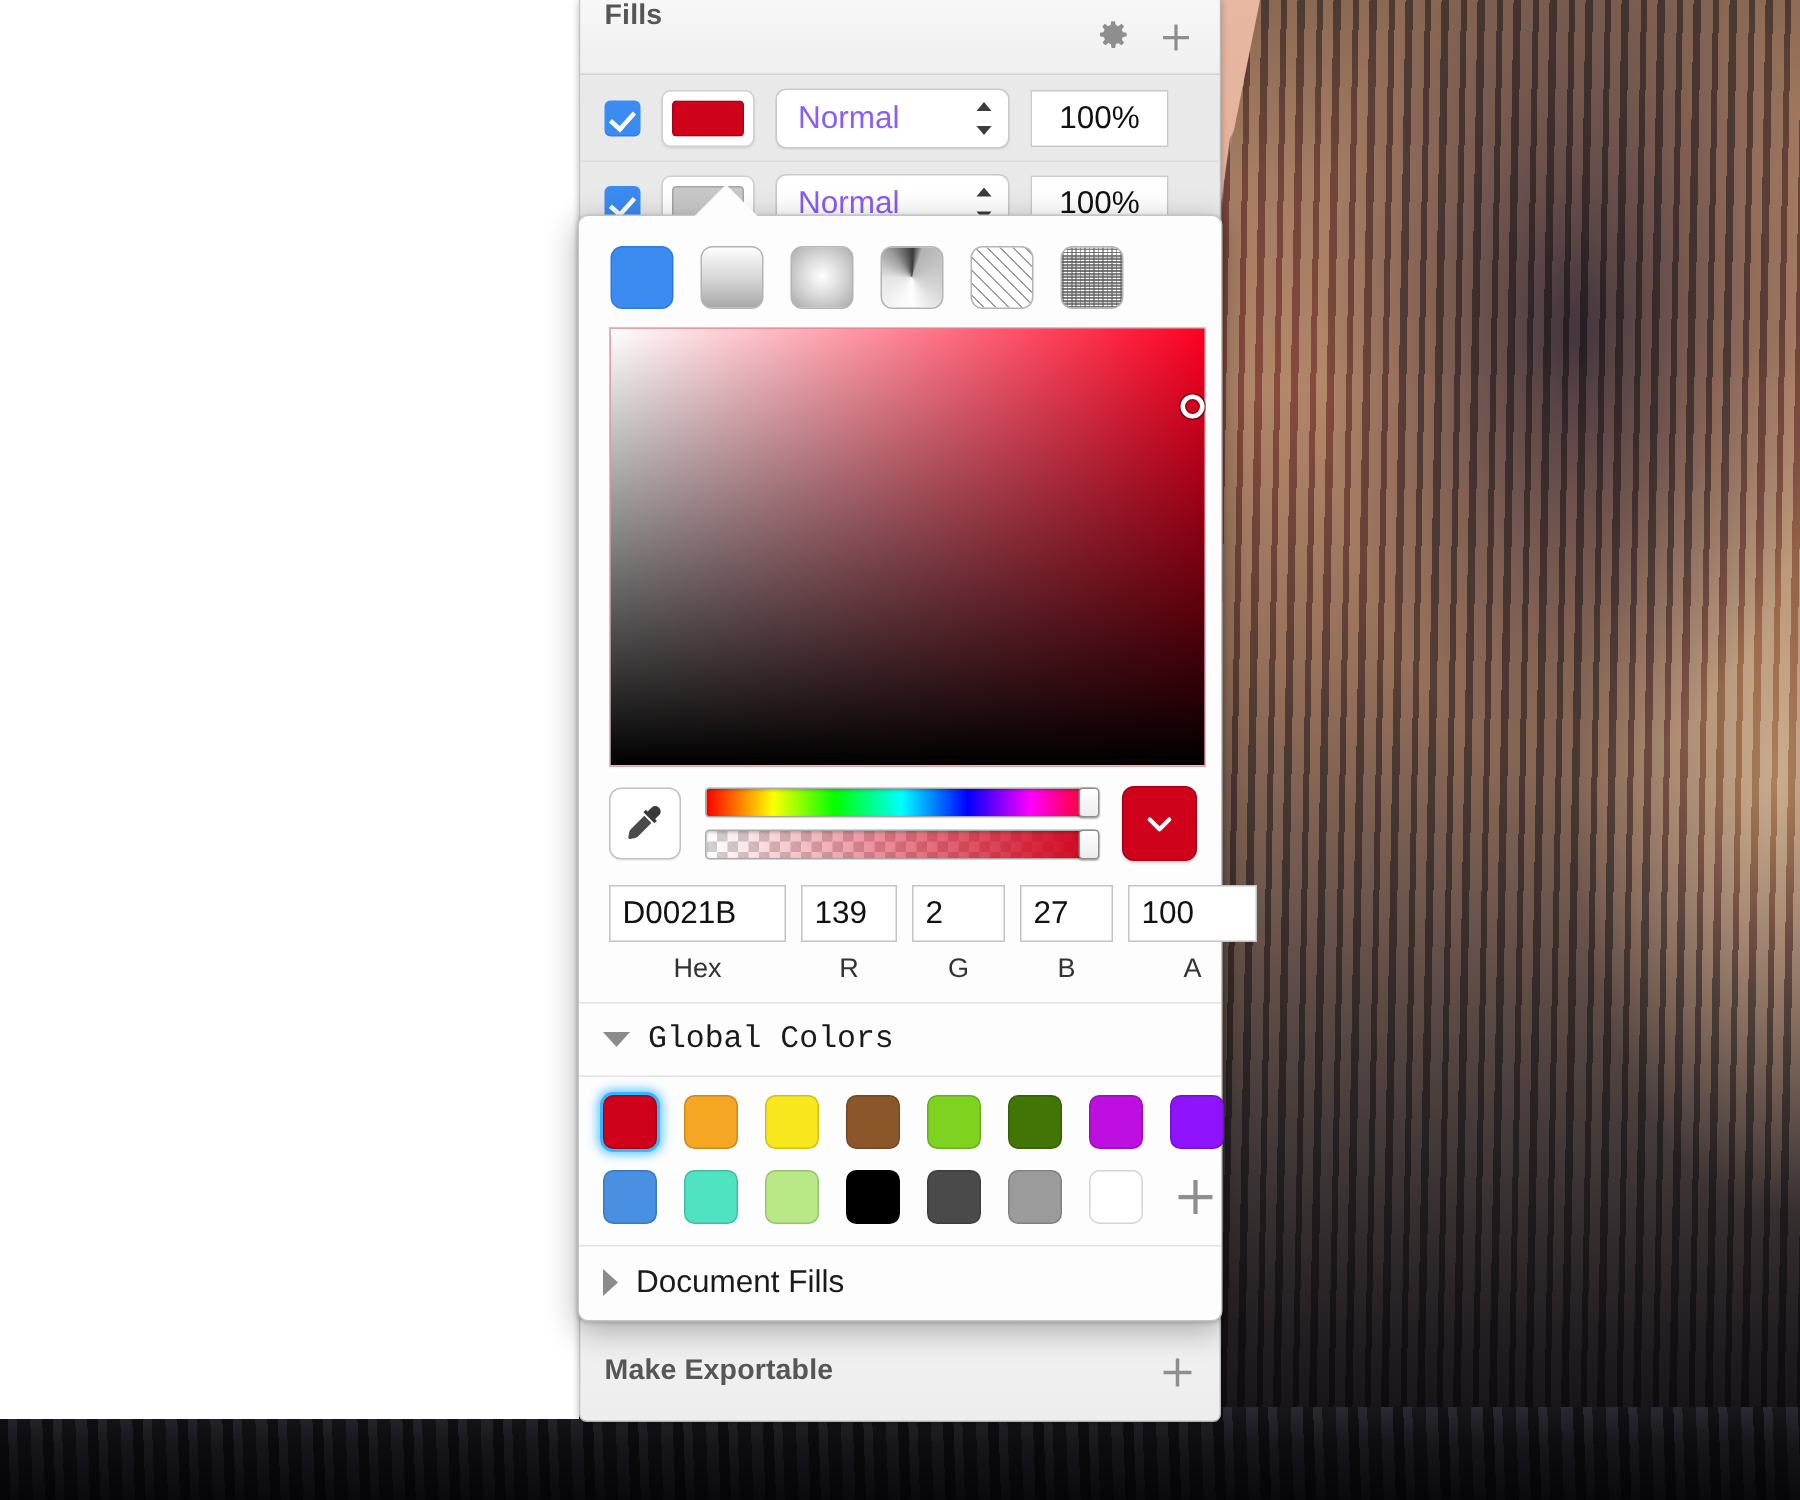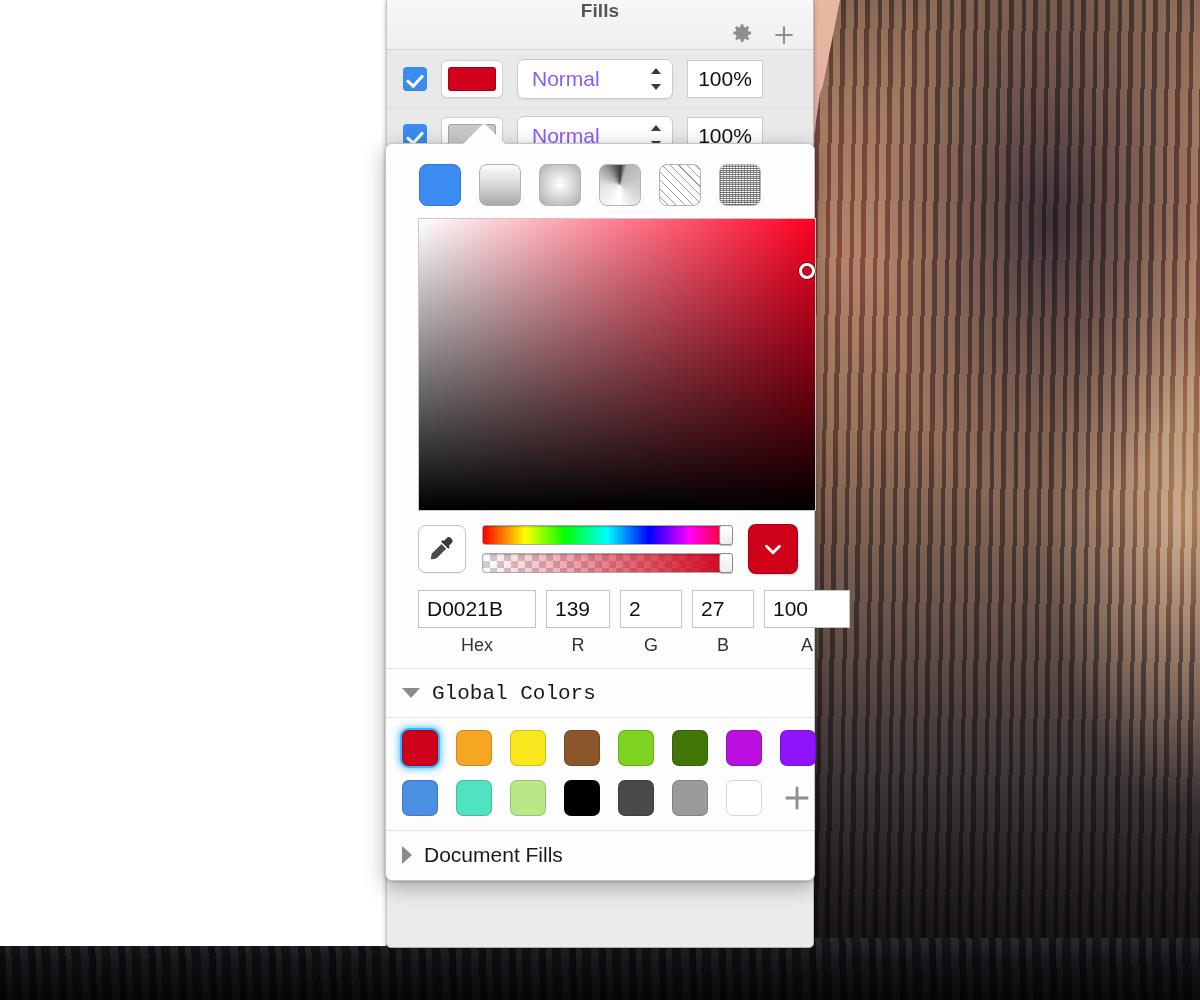--- a/index.html
+++ b/index.html
@@ -74,21 +74,21 @@
     border-left: 1px solid #c6c6c6;
     border-right: 1px solid #b9b9b9;
     border-bottom: 1px solid #b0b0b0;
     border-bottom-left-radius: 5px; border-bottom-right-radius: 5px;
     box-shadow: 0 1px 5px rgba(0,0,0,.30);
   }
   .section-header {
     position: relative; height: 50px;
     background: linear-gradient(to bottom, #f7f7f7 0%, #efefef 100%);
     border-bottom: 1px solid #d2d2d2;
-    display: flex; align-items: center; padding: 0 16px; flex-direction: column;
+    display: flex; padding: 0 16px;
   }
   .section-title {
     font-size: 19px; font-weight: bold; color: #565656; letter-spacing: .1px;
   }
   .header-actions { margin-left: auto; display: flex; align-items: center; gap: 16px; }
   .hdr-icon { width: 26px; height: 26px; display: block; }
 
   
   .fill-row {
     display: flex; align-items: center; height: 57px; padding: 0 16px; gap: 14px;
@@ -115,21 +115,21 @@
   }
   .blend-select {
     width: 156px; height: 40px; border-radius: 7px; background: #fff;
     border: 1px solid #c9c9c9; display: flex; align-items: center;
     padding: 0 8px 0 14px; position: relative; flex: none;
     box-shadow: 0 1px 1px rgba(0,0,0,.06);
   }
   .blend-label { font-size: 21px; color: #8b5cf6; }
   .stepper { margin-left: auto; width: 16px; height: 28px; position: relative; }
   .opacity-field {
-    width: 76px; height: 38px; background: #fff; border: 1px solid #c9c9c9;
+    width: 92px; height: 38px; background: #fff; border: 1px solid #c9c9c9;
     display: flex; align-items: center; justify-content: center; flex: none;
   }
   .opacity-text { font-size: 21px; color: #111; }
 
   
   #make-exportable {
     position: absolute; left: 0; bottom: 0; width: 100%; height: 68px;
     background: linear-gradient(to bottom, #f2f2f2 0%, #ededed 100%);
     border-top: 1px solid #d0d0d0;
     display: flex; align-items: center; padding: 0 16px;
@@ -144,21 +144,21 @@
     border: 1px solid #c4c4c4;
     box-shadow: 0 6px 22px rgba(0,0,0,.30), 0 1px 3px rgba(0,0,0,.18);
     overflow: visible;
   }
   #popover-arrow {
     position: absolute; left: 76px; top: -21px; width: 44px; height: 22px;
     background: #fdfdfd;
     clip-path: polygon(50% 0, 100% 100%, 0 100%);
     filter: drop-shadow(0 -1px 0 rgba(170,170,170,.9));
   }
-  .pop-body { padding: 16px 16px 0 32px; }
+  .pop-body { padding: 16px 16px 0 20px; }
 
   
   .type-strip { display: flex; gap: 18px; padding: 4px 1px 12px 1px; }
   .type-btn {
     width: 42px; height: 42px; border-radius: 8px; border: 1px solid #b4b4b4;
     background: #fff; position: relative; overflow: hidden;
   }
   .type-btn.selected { background: #3b8bf0; border-color: #2f7ad8; }
   .t-linear { background: linear-gradient(to bottom, #fdfdfd 0%, #d6d6d6 52%, #a8a8a8 100%); }
   .t-radial { background: radial-gradient(circle at 50% 48%, #ffffff 0%, #d8d8d8 48%, #a9a9a9 100%); }
@@ -329,20 +329,28 @@
           <path fill="#3c3c3c" d="M8 3l5 6H3z"></path>
           <path fill="#3c3c3c" d="M8 25l-5-6h10z"></path>
         </svg>
       </span>
     </div>
     <div class="opacity-field">
       <span class="opacity-text">100%</span>
     </div>
   </div>
 
+  <div id="make-exportable">
+    <span class="section-title">Make Exportable</span>
+    <span class="hdr-icon" style="margin-left:auto;">
+      <svg viewBox="0 0 24 24" width="28" height="28">
+        <path fill="#8e8e8e" d="M11 4h2v7h7v2h-7v7h-2v-7H4v-2h7z"></path>
+      </svg>
+    </span>
+  </div>
 </div>
 
 <div id="color-popover">
   <div id="popover-arrow"></div>
 
   <div class="pop-body">
 
     <div class="type-strip">
       <div class="type-btn selected"></div>
       <div class="type-btn t-linear"></div>

